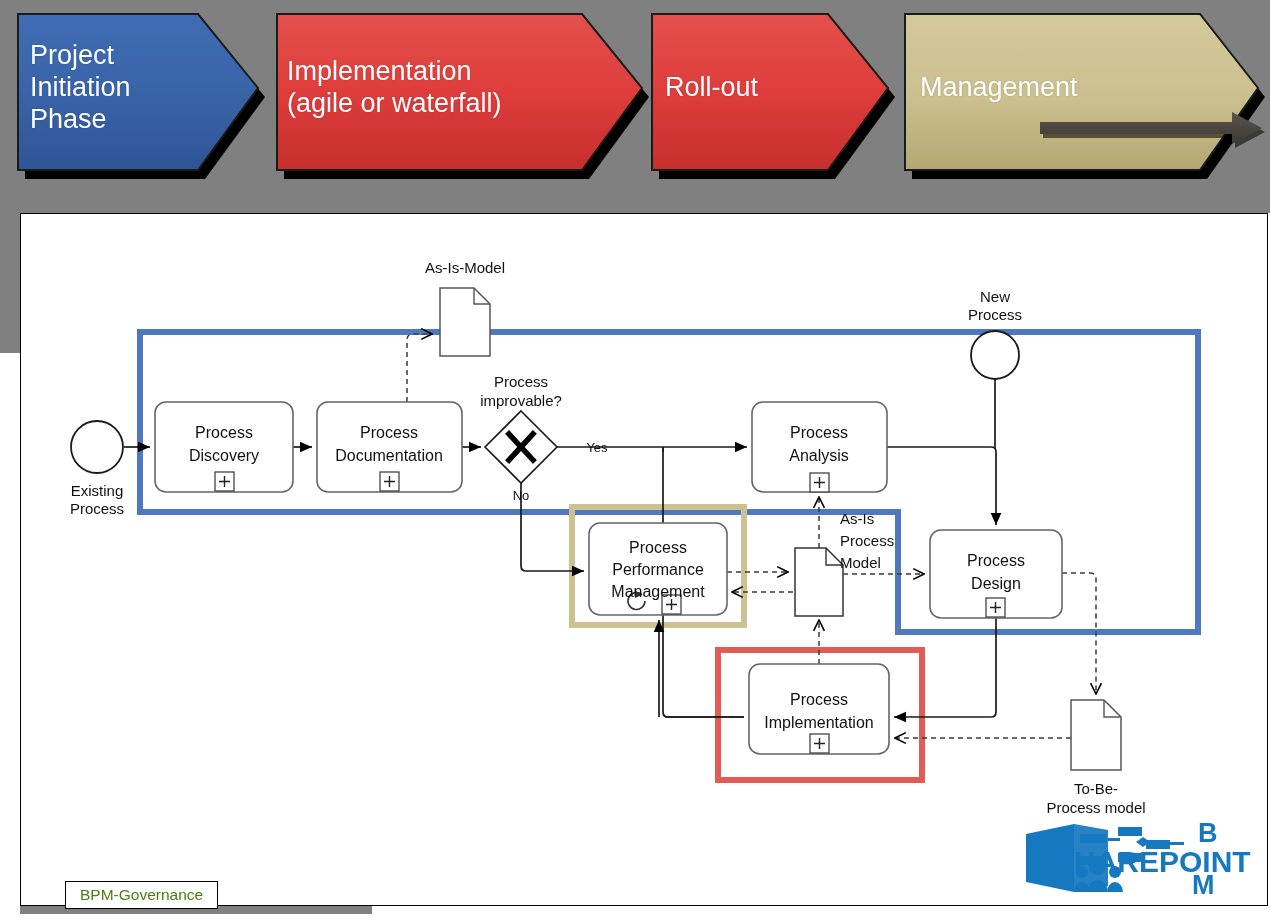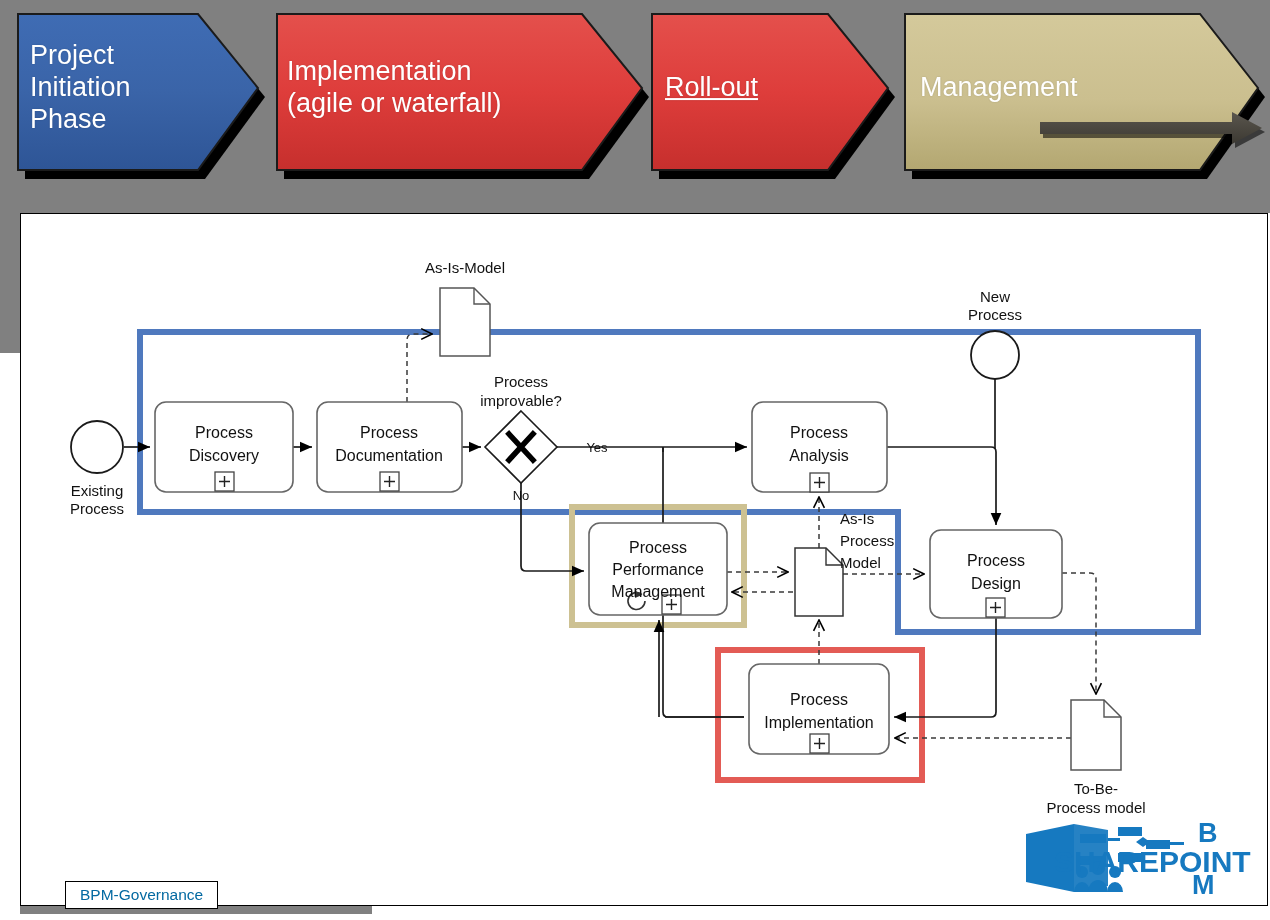--- a/index.html
+++ b/index.html
@@ -14,21 +14,21 @@
   .chev{position:absolute;color:#fff;box-sizing:border-box;}
   .chev .chev-label{position:absolute;left:22px;top:50%;transform:translateY(-50%);
      font-size:27px;line-height:1.18;white-space:pre;text-shadow:0 0 2px rgba(0,0,0,.15);z-index:4;}
 
   
   .canvas{position:absolute;left:20px;top:213px;width:1248px;height:693px;background:#fff;
           border:1.6px solid #000;box-sizing:border-box;}
   .canvas-shadow{position:absolute;left:20px;top:900px;width:352px;height:14px;background:#808080;}
 
   .gov-label{position:absolute;left:65px;top:881px;padding:4px 14px;background:#fff;
-             border:1.6px solid #000;font-size:15.5px;color:#0369a1;z-index:30;white-space:nowrap;}
+             border:1.6px solid #000;font-size:15.5px;color:#4d7c0f;z-index:30;white-space:nowrap;}
 
   svg.diagram{position:absolute;left:0;top:0;width:1270px;height:920px;overflow:visible;}
 
   
   .logo{position:absolute;left:1022px;top:820px;width:246px;height:80px;}
 </style>
 </head>
 <body>
 
 <div id="stage">
@@ -91,21 +91,21 @@
   <div class="chev" style="left:0;top:0;">
     <div class="chev-label" style="left:30px;top:88px;">Project
 Initiation
 Phase</div>
   </div>
   <div class="chev" style="left:0;top:0;">
     <div class="chev-label" style="left:287px;top:88px;">Implementation
 (agile or waterfall)</div>
   </div>
   <div class="chev" style="left:0;top:0;">
-    <div class="chev-label" style="left:665px;top:88px;text-decoration:underline;">Roll-out</div>
+    <div class="chev-label" style="left:665px;top:88px;">Roll-out</div>
   </div>
   <div class="chev" style="left:0;top:0;">
     <div class="chev-label" style="left:920px;top:88px;">Management</div>
   </div>
 
   <div class="canvas-shadow"></div>
   <div class="canvas"></div>
 
   <svg class="diagram" viewBox="0 0 1270 920">
 

